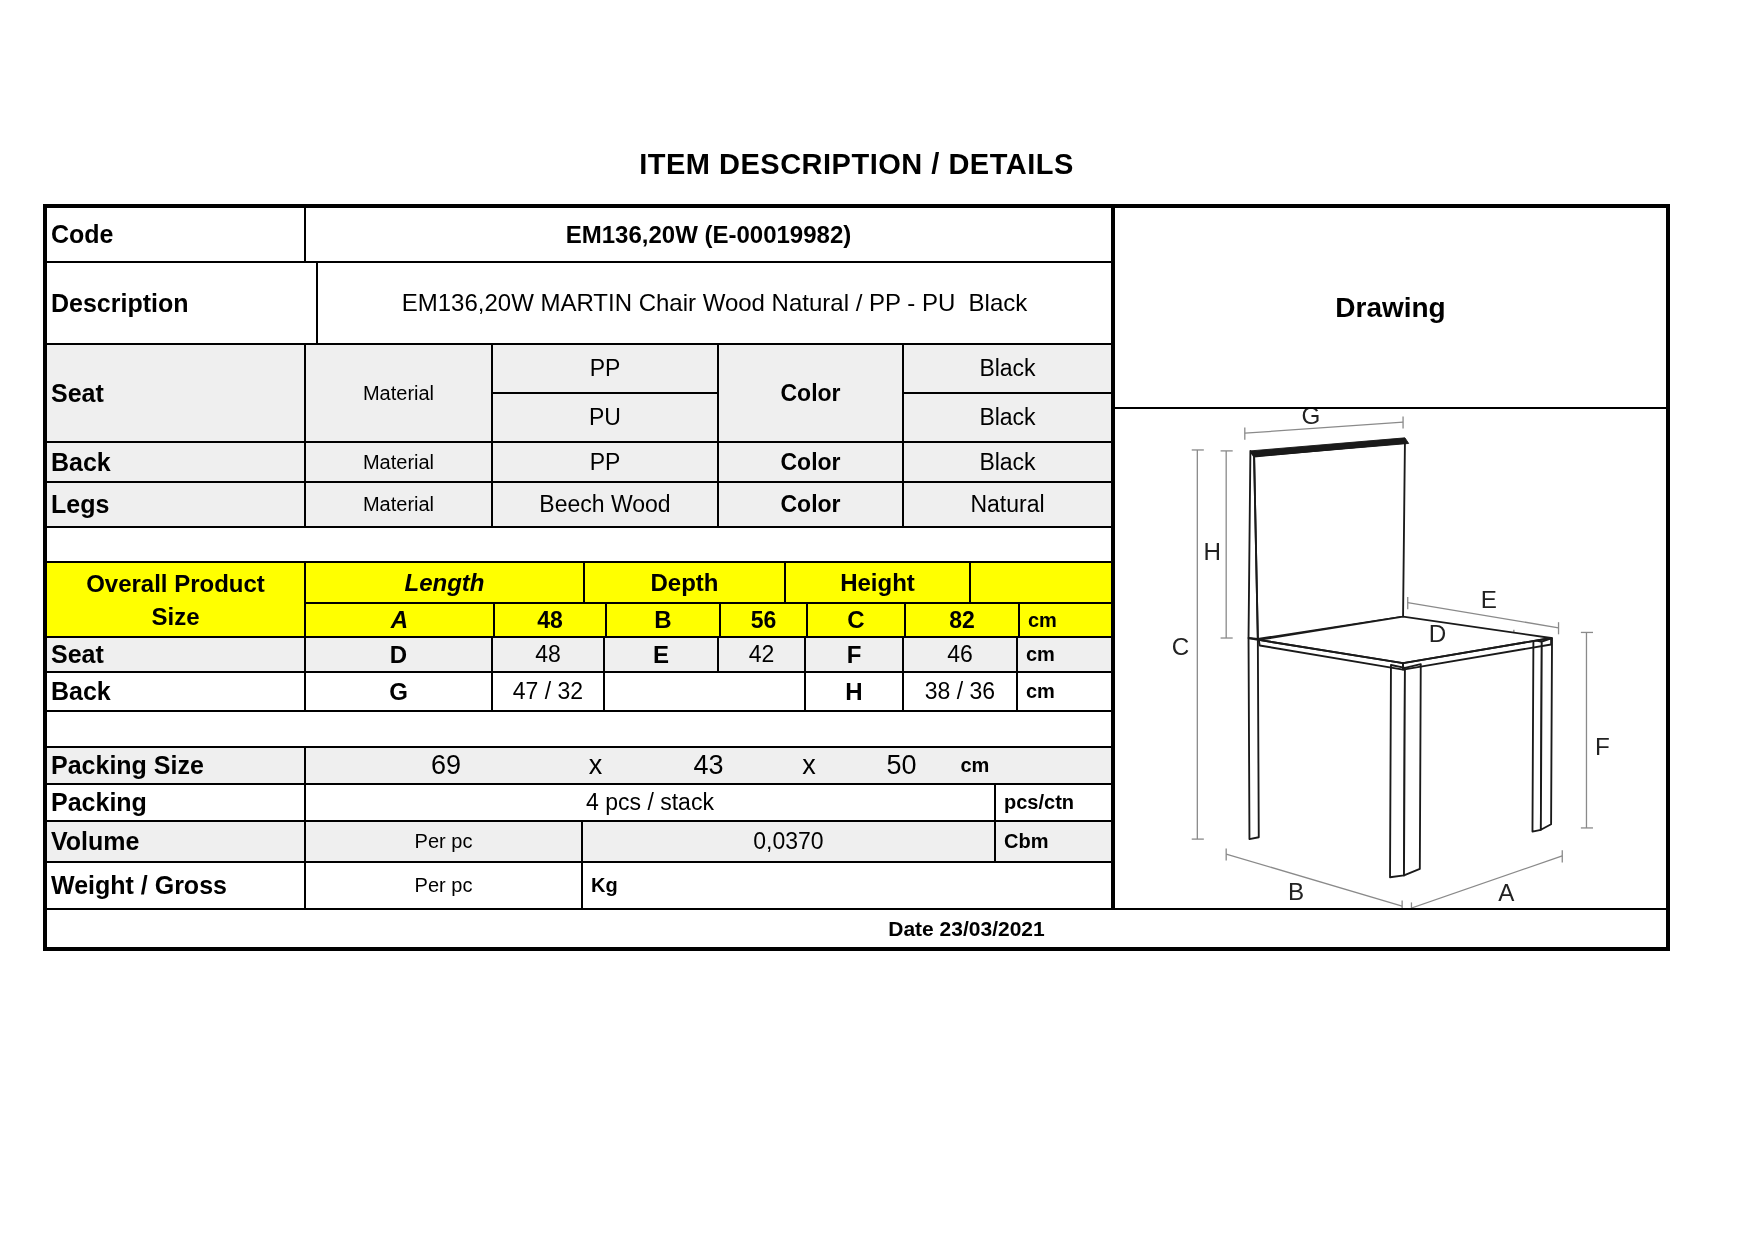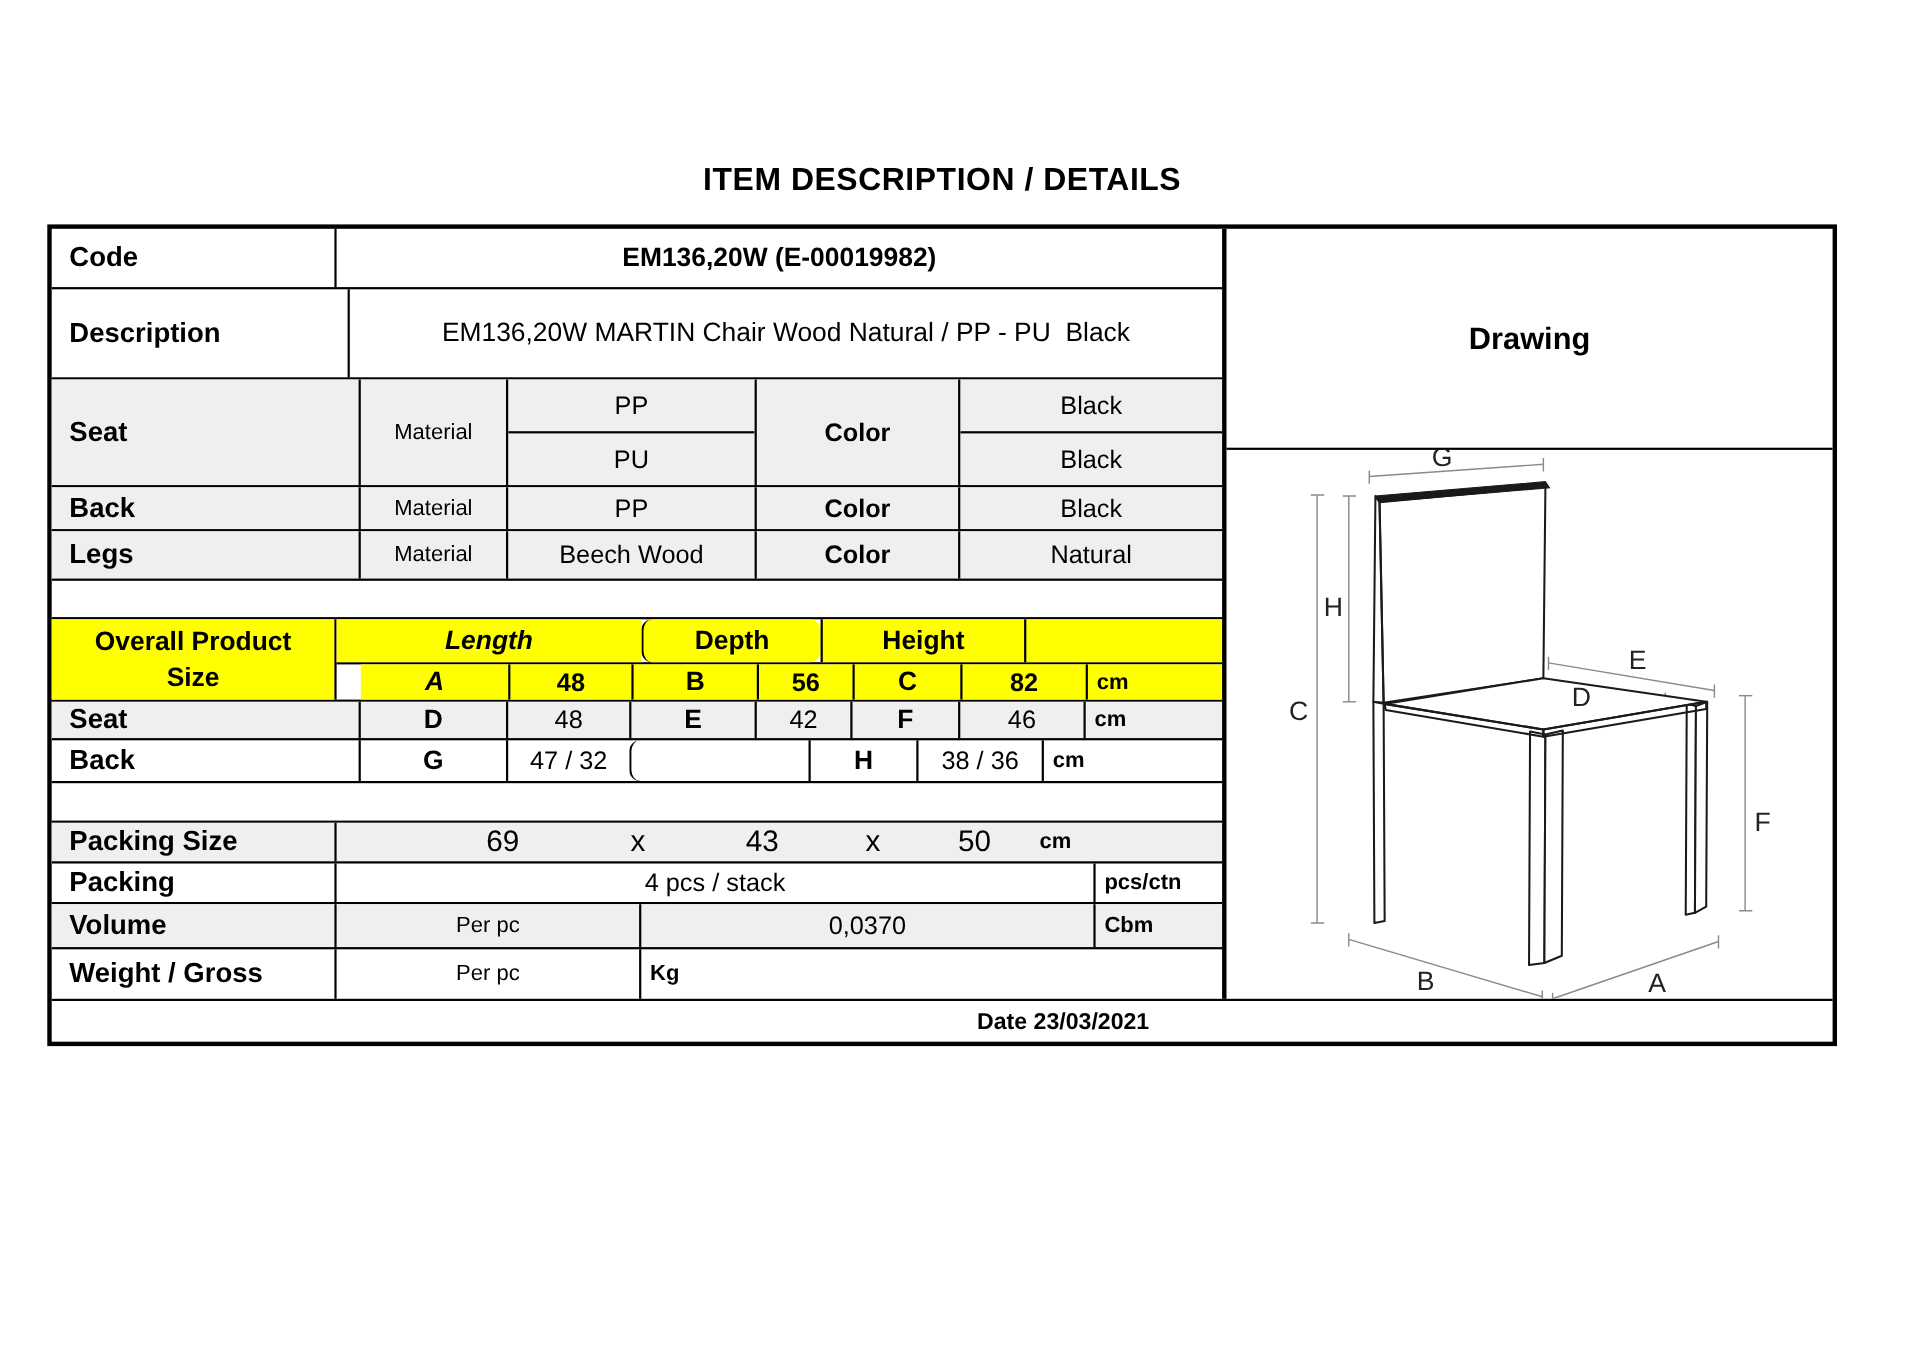--- a/index.html
+++ b/index.html
@@ -24,21 +24,21 @@
   }
   .main{display:flex;flex:1;min-height:0;}
   .left{width:1064px;display:flex;flex-direction:column;}
   .row{display:flex;border-bottom:2px solid var(--border);align-items:stretch;}
   .left > .row:last-child{border-bottom:none;}
   .c{
     display:flex;align-items:center;justify-content:center;
     border-left:2px solid var(--border);overflow:hidden;white-space:nowrap;
   }
   .c:first-child{border-left:none;}
-  .label{width:257px;justify-content:flex-start;padding-left:16px;font-size:25px;font-weight:bold;}
+  .label{width:257px;justify-content:flex-start;padding-left:4px;font-size:25px;font-weight:bold;}
   .flex1{flex:1;}
   .gray{background:var(--row-gray);}
   .yellow{background:var(--highlight);}
   .v24{font-size:24px;}
   .v23{font-size:23px;text-align:right;}
   .small{font-size:20px;}
   .b{font-weight:bold;}
   .unit{font-size:20px;font-weight:bold;justify-content:flex-start;padding-left:8px;}
   .pre{white-space:pre;}
   
@@ -55,23 +55,23 @@
   .sub{flex:1;display:flex;align-items:center;justify-content:center;font-size:23px;}
   .sub:first-child{border-bottom:2px solid var(--border);}
   
   .yblock-right{flex:1;display:flex;flex-direction:column;border-left:2px solid var(--border);}
   .yrow{display:flex;flex:1;}
   .yrow1{border-bottom:2px solid var(--border);height:41px;flex:none;}
   .yrow .c:first-child{border-left:none;font-style:italic;}
   .ylabel{width:257px;background:var(--highlight);display:flex;flex-direction:column;
           align-items:center;justify-content:center;font-size:24px;font-weight:bold;line-height:33px;}
   
-  .w165{width:134px;margin-left:22px;} .w112{width:112px;} .w114{width:114px;} .w87{width:87px;}
+  .w165{width:187px;} .w112{width:112px;} .w114{width:114px;} .w87{width:87px;}
   .w98{width:98px;} .w185{width:185px;} .w226{width:226px;}
-  .w277{width:277px;} .w201{width:163px;border-radius:10px;} .w212{width:185px;} .w413{width:413px;} .w690{width:690px;}
+  .w277{width:277px;} .w201{width:201px;} .w212{width:185px;} .w413{width:413px;} .w690{width:690px;}
   
   .psz{flex:1;display:flex;align-items:center;}
   .psz span{display:inline-flex;align-items:center;justify-content:center;font-size:27px;}
   .psz .su{font-size:20px;font-weight:bold;justify-content:flex-start;padding-left:10px;}
   
   .drawing-panel{flex:1;border-left:4px solid var(--border);display:flex;flex-direction:column;}
   .drawing-header{height:201px;border-bottom:2px solid var(--border);display:flex;
                   align-items:center;justify-content:center;font-size:28px;font-weight:bold;}
   .drawing-area{flex:1;position:relative;}
   .drawing-area svg{position:absolute;inset:0;width:100%;height:100%;}

